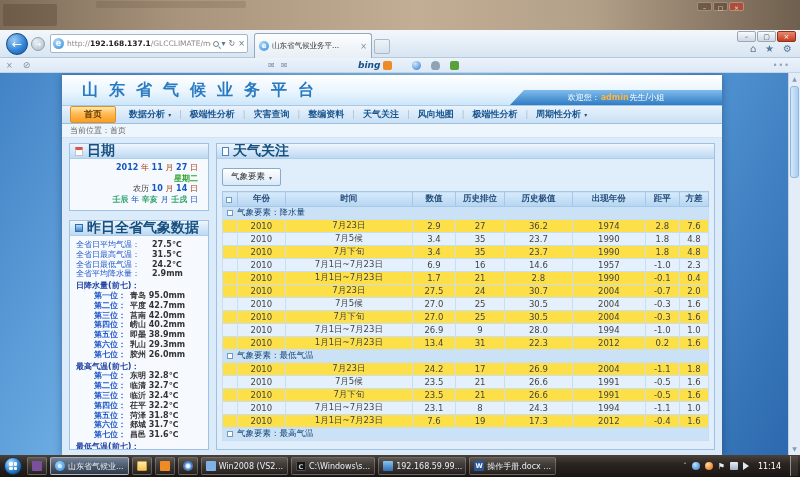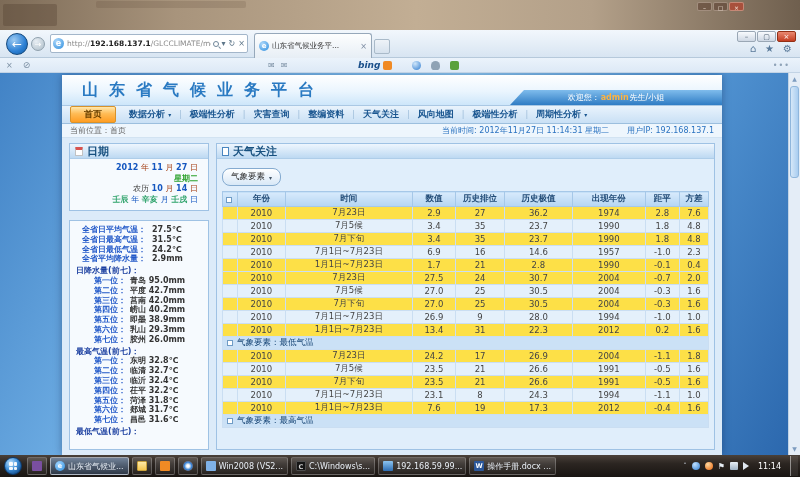--- a/index.html
+++ b/index.html
@@ -101,48 +101,48 @@
   .nav-caret { font-size:6px; }
 
   #breadcrumb { flex:0 0 14px; background:#eef6fd; border-bottom:1px solid #d2e3f2;
     display:flex; align-items:center; font-size:8px; padding:0 8px; }
   .bc-left { color:#666; }
   .bc-right { margin-left:auto; color:#2a72c0; display:flex; gap:18px; }
 
   #content { flex:1; display:flex; gap:7px; padding:5px 7px; overflow:hidden; align-items:stretch; }
   .panel { border:1px solid #9fc2e4; background:#f6fafe; }
   .panel-h { height:15px; background:linear-gradient(#eef6fe,#bdd9f2); border-bottom:1px solid #aecde9;
-    display:flex; align-items:center; gap:4px; padding:0 5px; font-size:11px; font-weight:bold; color:#17507f; }
+    display:flex; align-items:center; gap:4px; padding:0 5px; font-size:14px; font-weight:bold; color:#17507f; }
   .cal-icon { width:8px; height:9px; background:#fff; border:1px solid #c2c2c2; border-top:3px solid #d9534f; border-radius:1px; }
   .chart-icon { width:8px; height:8px; background:linear-gradient(#bcd9f4,#3c86cc); border:1px solid #2d6fae; }
   .doc-icon { width:7px; height:9px; background:#fff; border:1px solid #4a86c0; }
 
   .side { flex:0 0 140px; display:flex; flex-direction:column; gap:9px; }
   .date-body { padding:4px 10px 5px 4px; text-align:right; font-size:8px; line-height:10.5px; white-space:nowrap; }
   .seg-num { color:#1557c0; font-weight:bold; }
   .seg-lbl { color:#a33c10; }
   .seg-txt { color:#444; }
   .seg-green { color:#2fa32f; font-weight:bold; }
   .seg-gz { color:#2fa36b; font-weight:bold; }
   .seg-sep { color:#1557c0; }
 
   .stats-panel { flex:1; overflow:hidden; }
   .stats-body { padding:4px 4px 4px 6px; font-size:8px; line-height:9.8px; }
   .stat-line { white-space:nowrap; }
-  .stat-label { color:#2158c8; font-weight:bold; display:inline-block; width:76px;text-align:center; }
+  .stat-label { color:#2158c8; font-weight:normal; display:inline-block; width:76px; }
   .stat-value { color:#333;font-weight:bold; }
   .stat-heading { color:#1b3fa0; font-weight:bold; margin-top:2px; }
   .stat-line.rank { padding-left:18px; }
   .stat-rank { color:#2158c8; font-weight:bold; display:inline-block; width:36px; }
 
   .main { flex:1; display:flex; flex-direction:column; min-width:0; }
   .main-panel { flex:1; display:flex; flex-direction:column; overflow:hidden; }
   .main-body { flex:1; background:#e0eefb; padding:5px; overflow:hidden; }
   .filter-btn { display:inline-flex; align-items:center; gap:4px; font-size:8.5px; color:#333;
-    background:linear-gradient(#ffffff,#d8e8f7); border:1px solid #85abd0; border-radius:8px;
+    background:linear-gradient(#ffffff,#d8e8f7); border:1px solid #85abd0; border-radius:2px;
     padding:2px 8px; margin-bottom:5px; cursor:pointer; }
   .filter-btn .caret { font-size:6px; color:#456; }
 
   table { width:100%; border-collapse:collapse; background:#fde047;padding-left:24px; }
   th { background:linear-gradient(#d8eafc,#b5d5f2); border:1px solid #a6c8e8; color:#234d78;
     font-weight:bold; height:15px; font-size:8.5px; }
   td { border:1px solid #cadef2; height:12px; text-align:center; color:#444; font-size:8.5px; padding:0 2px; }
   tr.section-row td { background:#cbe1f6; text-align:left; color:#1a4878; height:13px; }
   .sec-box { display:inline-block; width:6px; height:6px; border:1px solid #6f9cc6; background:#fff;
     margin:0 4px 0 2px; vertical-align:middle; }
@@ -277,41 +277,41 @@
           <span class="nav-sep">|</span>
           <div class="nav-item">风向地图</div>
           <span class="nav-sep">|</span>
           <div class="nav-item">极端性分析</div>
           <span class="nav-sep">|</span>
           <div class="nav-item">周期性分析 <span class="nav-caret">▾</span></div>
         </div>
 
       <div id="breadcrumb">
         <span class="bc-left">当前位置：首页</span>
-        <span class="bc-right">
-          <span>当前时间: 2012年11月27日 11:14:31 星期二</span>
-          <span>用户IP: 192.168.137.1</span>
-        </span>
       </div>
 
       <div id="content">
         <div class="side">
           <div class="panel">
             <div class="panel-h">
               <span class="cal-icon"></span>
               <span>日期</span>
             </div>
             <div class="date-body">
                 <div class="line"><span class="seg-num">2012 </span><span class="seg-lbl">年 </span><span class="seg-num">11 </span><span class="seg-lbl">月 </span><span class="seg-num">27 </span><span class="seg-lbl">日</span></div>
                 <div class="line"><span class="seg-green">星期二</span></div>
                 <div class="line"><span class="seg-txt">农历 </span><span class="seg-num">10 </span><span class="seg-lbl">月 </span><span class="seg-num">14 </span><span class="seg-lbl">日</span></div>
                 <div class="line"><span class="seg-gz">壬辰 </span><span class="seg-sep">年 </span><span class="seg-gz">辛亥 </span><span class="seg-sep">月 </span><span class="seg-gz">壬戌 </span><span class="seg-sep">日</span></div>
               </div>
           </div>
           <div class="panel stats-panel">
+            <div class="panel-h">
+              <span class="chart-icon"></span>
+              <span>昨日全省气象数据</span>
+            </div>
             <div class="stats-body">
                 <div class="stat-line sum"><span class="stat-label">全省日平均气温：</span><span class="stat-value">27.5℃</span></div>
                 <div class="stat-line sum"><span class="stat-label">全省日最高气温：</span><span class="stat-value">31.5℃</span></div>
                 <div class="stat-line sum"><span class="stat-label">全省日最低气温：</span><span class="stat-value">24.2℃</span></div>
                 <div class="stat-line sum"><span class="stat-label">全省平均降水量：</span><span class="stat-value">2.9mm</span></div>
                 <div class="stat-heading">日降水量(前七)：</div>
                 <div class="stat-line rank"><span class="stat-rank">第一位：</span><span class="stat-value">青岛 95.0mm</span></div>
                 <div class="stat-line rank"><span class="stat-rank">第二位：</span><span class="stat-value">平度 42.7mm</span></div>
                 <div class="stat-line rank"><span class="stat-rank">第三位：</span><span class="stat-value">莒南 42.0mm</span></div>
                 <div class="stat-line rank"><span class="stat-rank">第四位：</span><span class="stat-value">崂山 40.2mm</span></div>
@@ -361,20 +361,23 @@
                       <th>时间</th>
                       <th>数值</th>
                       <th>历史排位</th>
                       <th>历史极值</th>
                       <th>出现年份</th>
                       <th>距平</th>
                       <th>方差</th>
                     </tr>
                   </thead>
                 <tbody>
+                    <tr class="section-row">
+                      <td colspan="9"><span class="sec-box"></span><span>气象要素：降水量</span></td>
+                    </tr>
                     <tr class="data-row">
                       <td></td>
                       <td>2010</td>
                       <td>7月23日</td>
                       <td>2.9</td>
                       <td>27</td>
                       <td>36.2</td>
                       <td>1974</td>
                       <td>2.8</td>
                       <td>7.6</td>

